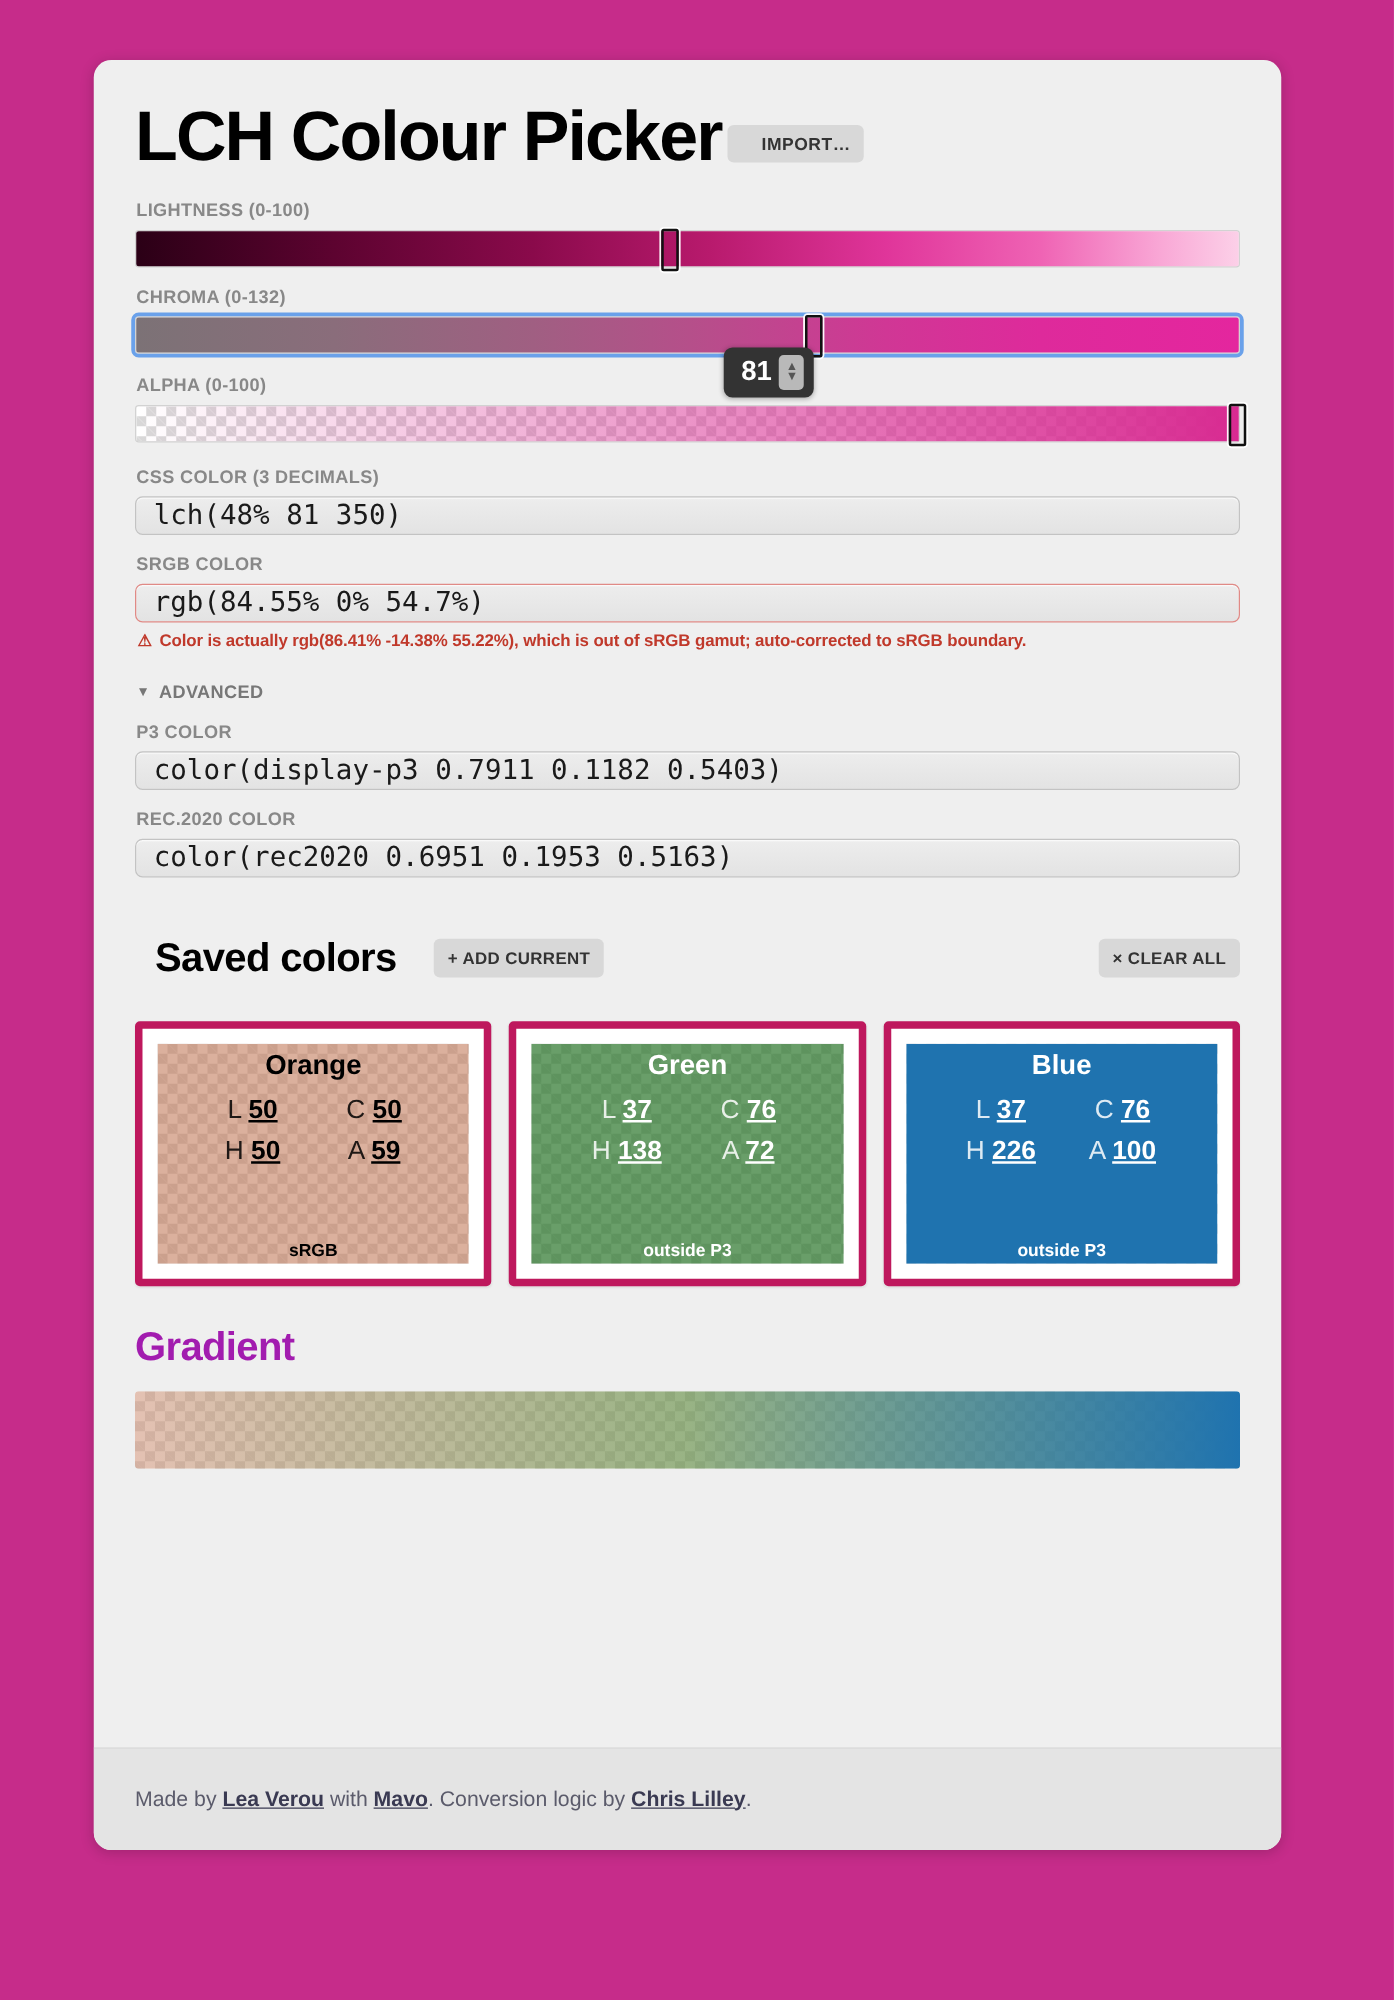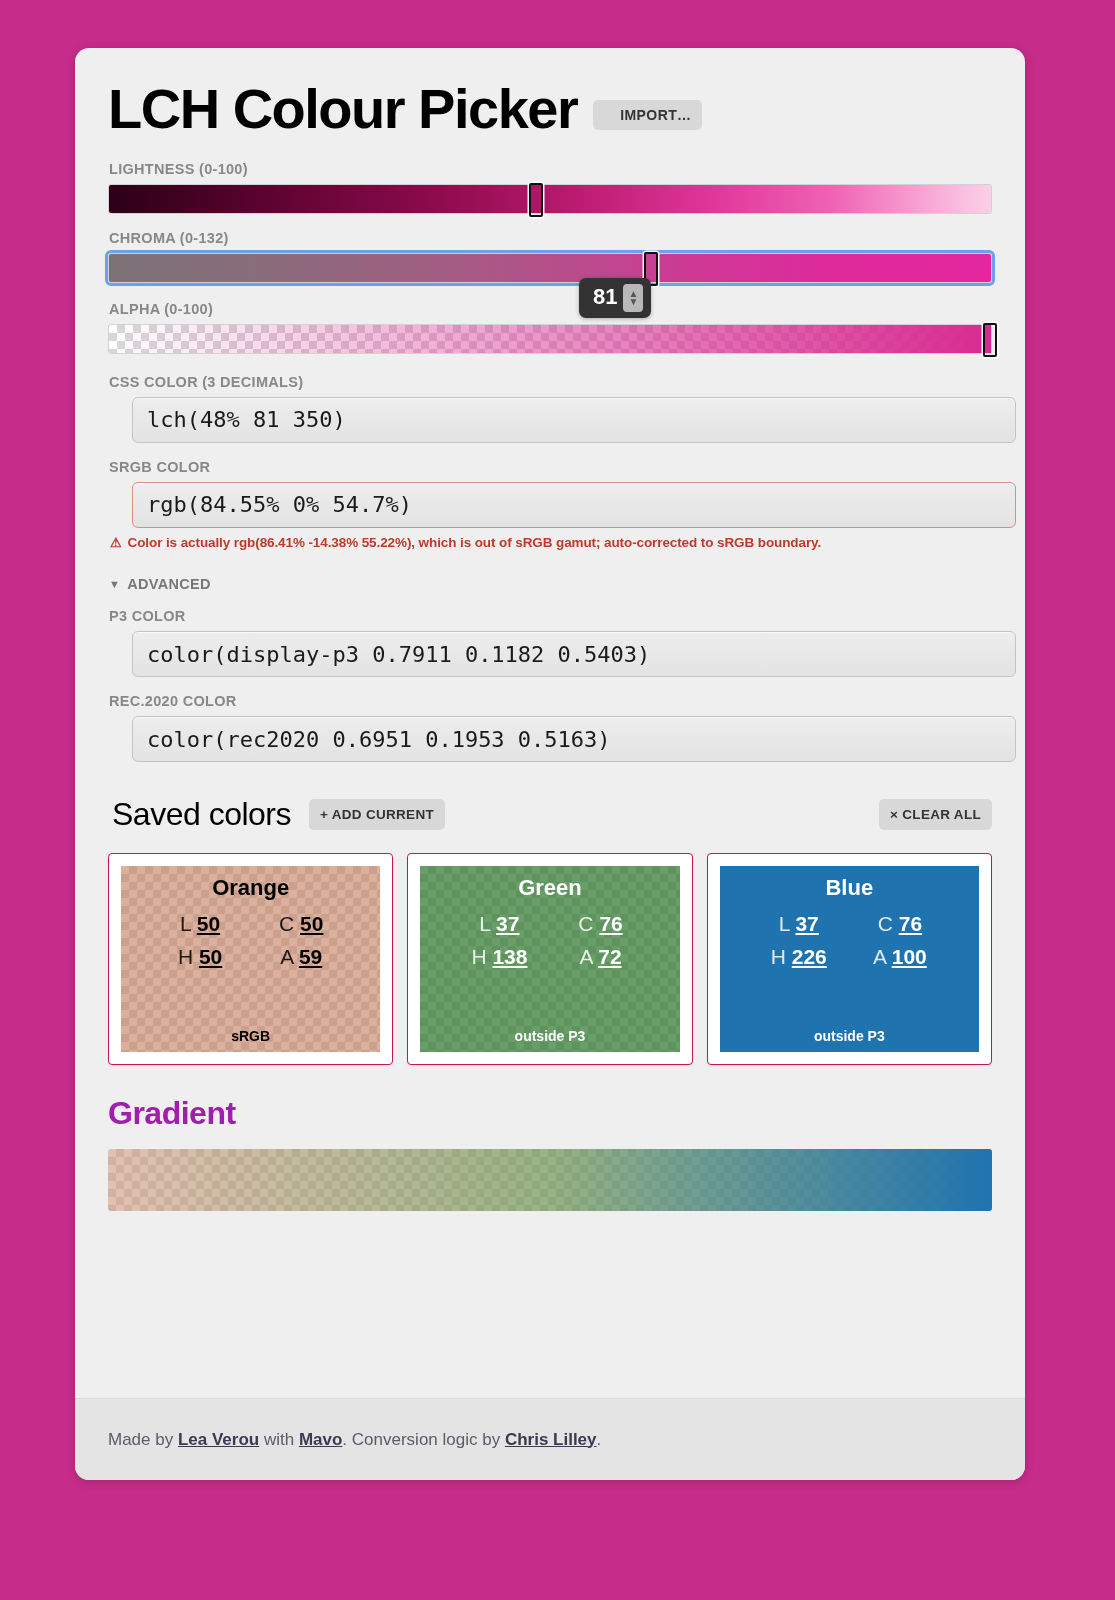--- a/index.html
+++ b/index.html
@@ -15,21 +15,21 @@
     left: 75px; top: 48px;
     width: 950px; height: 1432px;
     background: #efefef;
     border-radius: 14px;
     box-shadow: 0 2px 10px rgba(0,0,0,.18);
     overflow: hidden;
   }
   .inner { padding: 32px 33px 0 33px; }
 
   
-  .header { display: flex; align-items: center; gap: 16px; margin-bottom: 22px;}
+  .header { display: flex; align-items: center; gap: 5px; margin-bottom: 22px;}
   .title {
     font-size: 56px; font-weight: bold; letter-spacing: -1.5px;
     color: #000; line-height: 1.05; margin: 0;
   }
   .import-btn {
     font-size: 14px; font-weight: bold; letter-spacing: .4px;
     background: #d8d8d8; color: #333;
     border: none; border-radius: 5px;
     padding: 7px 10px 7px 27px;
     cursor: pointer; align-self: flex-start; margin-top: 20px;
@@ -113,29 +113,28 @@
     background-color: #fff;
   }
   .t-alpha-over {
     position: absolute; inset: 0;
     background: linear-gradient(to right, rgba(216,42,145,0) 0%, rgba(216,42,145,1) 100%);
   }
 
   
   .input-block { margin-bottom: 16px; }
   .ci {
-    width: 884px; height: 46px;
+    width: 884px; height: 31px;
     background: linear-gradient(#ededed, #e3e3e3);
     border: 1px solid #c3c3c3;
     border-radius: 6px;
     font-family: "DejaVu Sans Mono", "Liberation Mono", monospace;
     font-size: 22px; color: #1a1a1a;
     padding: 0 14px;
     box-shadow: inset 0 1px 1px rgba(255,255,255,.75);
-    margin-left: 24px;
   }
   .ci.invalid { border-color: #e08a86; }
   .warn {
     display: flex; align-items: flex-start; gap: 6px;
     color: #c0392b; font-size: 13.5px; font-weight: bold;
     margin: 7px 0 0 2px; letter-spacing: -.1px;
   }
   .warn-ico { font-size: 13px; line-height: 1.2; }
 
   
@@ -145,34 +144,34 @@
     margin: 24px 0 16px 1px; cursor: pointer;
     display: inline-flex; align-items: center; gap: 7px;
   }
   .caret { font-size: 11px; }
 
   
   .saved-head {
     display: flex; align-items: center; gap: 14px;
     margin: 30px 0 16px 0;
   }
-  .saved-title { font-size: 32px; font-weight: normal; color:#000; margin:4px; letter-spacing:-.5px;}
+  .saved-title { font-size: 32px; font-weight: bold; color:#000; margin:16px; letter-spacing:-.5px;}
   .pill {
     font-size: 13.5px; font-weight: bold; letter-spacing: .3px;
     background: #d8d8d8; color: #333;
     border: none; border-radius: 5px;
     padding: 8px 11px; cursor: pointer;
   }
   .pill.right { margin-left: auto; }
 
   .swatches { display: flex; gap: 14px; }
   .sw-card {
     width: 286px; height: 212px;
     background: #fff;
-    border: 1px solid #be185d;
+    border: 6px solid #be185d;
     border-radius: 4px;
     padding: 12px;
     box-shadow: 0 1px 2px rgba(0,0,0,.07);
   }
   .sw-fill {
     position: relative;
     width: 100%; height: 100%;
     display: flex; flex-direction: column;
     align-items: center; justify-content: center;
     gap: 11px;

